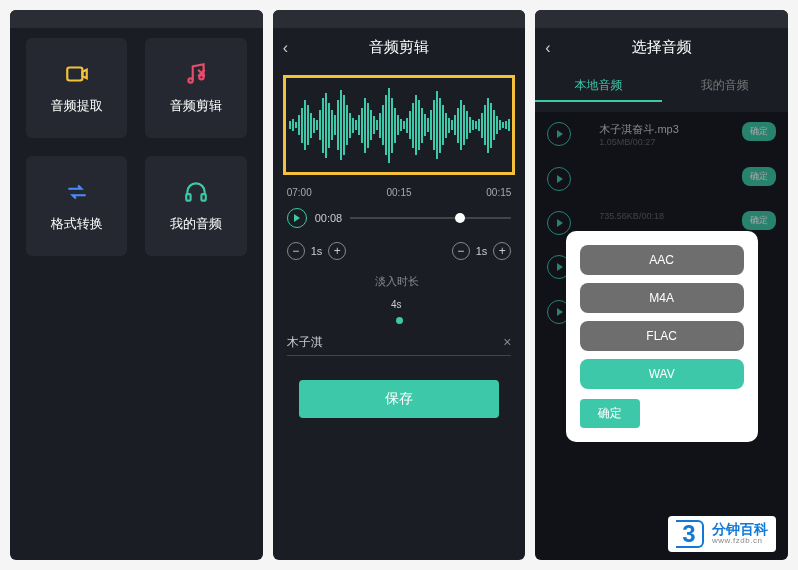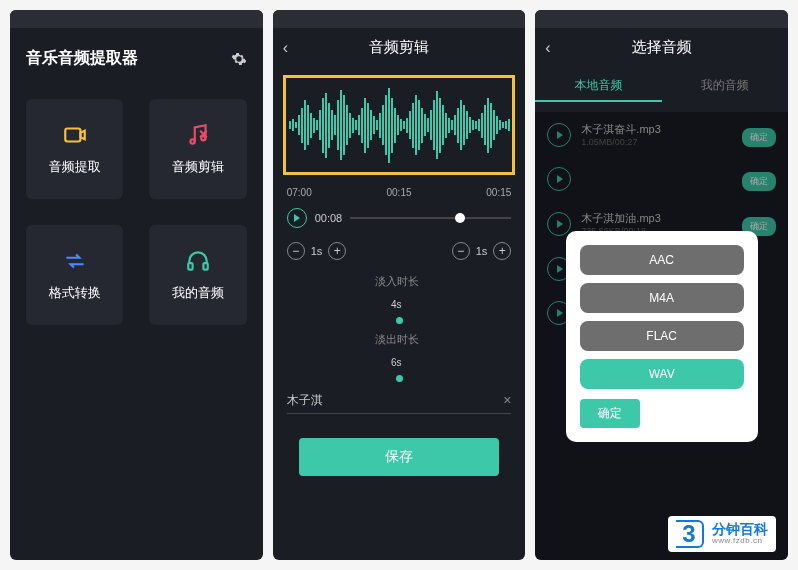--- a/index.html
+++ b/index.html
@@ -41,21 +41,21 @@
   padding: 20px 16px;
 }
 .app-title {
   font-size: 16px;
   font-weight: 600;
 }
 .gear { width: 16px; height: 16px; }
 .grid {
   display: grid;
   grid-template-columns: 1fr 1fr;
-  gap: 26px;
+  gap: 18px;
   padding: 10px 16px;
 }
 .tile {
   background: #252830;
   border-radius: 6px;
   height: 100px;
   display: flex;
   flex-direction: column;
   align-items: center;
   justify-content: center;
@@ -208,23 +208,23 @@
   flex: 1;
   text-align: center;
   font-size: 12px;
   color: #777;
   padding-bottom: 6px;
 }
 .tab.active { color: #3dc9a9; border-bottom: 2px solid #3dc9a9; }
 .audio-list { flex: 1; overflow: hidden; position: relative; }
 .audio-item {
   display: flex;
-  align-items: flex-end;
+  align-items: flex-start;
   padding: 10px 12px;
-  gap: 10px;
+  gap: 28px;
 }
 .item-play {
   width: 24px; height: 24px;
   border: 1.5px solid #3dc9a9;
   border-radius: 50%;
   display: flex; align-items: center; justify-content: center;
   flex-shrink: 0;
 }
 .item-play::after {
   content: '';
@@ -310,26 +310,20 @@
 }
 .wm-text { line-height: 1.1; }
 .wm-title { font-size: 14px; font-weight: 700; color: #1379d6; }
 .wm-sub { font-size: 8px; color: #888; letter-spacing: 0.5px; }
 </style>
 </head>
 <body>
 
 <div class="phone">
   <div class="status-bar"></div>
-  <div class="app-header">
-    <span class="app-title">音乐音频提取器</span>
-    <svg class="gear" viewBox="0 0 24 24" fill="#ccc">
-        <path d="M12 8a4 4 0 100 8 4 4 0 000-8zm9 4a7 7 0 01-.1 1.2l2 1.6-2 3.4-2.4-1a7 7 0 01-2 1.2l-.4 2.6h-4l-.4-2.6a7 7 0 01-2-1.2l-2.4 1-2-3.4 2-1.6A7 7 0 013 12a7 7 0 01.1-1.2l-2-1.6 2-3.4 2.4 1a7 7 0 012-1.2L7.9 3h4l.4 2.6a7 7 0 012 1.2l2.4-1 2 3.4-2 1.6A7 7 0 0121 12z"></path>
-      </svg>
-  </div>
   <div class="grid">
     <div class="tile">
       <div class="icon-wrap">
         <svg viewBox="0 0 24 24" width="26" height="26" fill="none" stroke="#f3c23a" stroke-width="2">
             <rect x="3" y="6" width="14" height="12" rx="2"></rect>
             <path d="M17 10l4-2v8l-4-2z"></path>
           </svg>
       </div>
       <span class="tile-label">音频提取</span>
     </div>
@@ -471,25 +465,20 @@
       <div class="step-btn">−</div>
       <span class="step-val">1s</span>
       <div class="step-btn">+</div>
     </div>
   </div>
   <div class="fade-row">
     <span class="fade-label">淡入时长</span>
     <span class="fade-val">4s</span>
     <div class="fade-track"></div>
   </div>
-  <div class="fade-row">
-    <span class="fade-label">淡出时长</span>
-    <span class="fade-val">6s</span>
-    <div class="fade-track"></div>
-  </div>
   <div class="input-row">
     <span class="input-text">木子淇</span>
     <span class="clear">×</span>
   </div>
   <div class="save-btn">保存</div>
 </div>
 
 <div class="phone">
   <div class="status-bar"></div>
   <div class="nav">
@@ -513,21 +502,20 @@
     <div class="item-play"></div>
     <div class="item-info">
       <div class="item-name"></div>
       <div class="item-meta"></div>
     </div>
     <div class="item-btn">确定</div>
   </div>
       <div class="audio-item">
     <div class="item-play"></div>
     <div class="item-info">
-      <div class="item-name">木子淇加油.mp3</div>
       <div class="item-meta">735.56KB/00:18</div>
     </div>
     <div class="item-btn">确定</div>
   </div>
       <div class="audio-item">
     <div class="item-play"></div>
     <div class="item-info">
       <div class="item-name">20220508_133404格式转换.wav</div>
       <div class="item-meta">4.91MB/00:26</div>
     </div>

